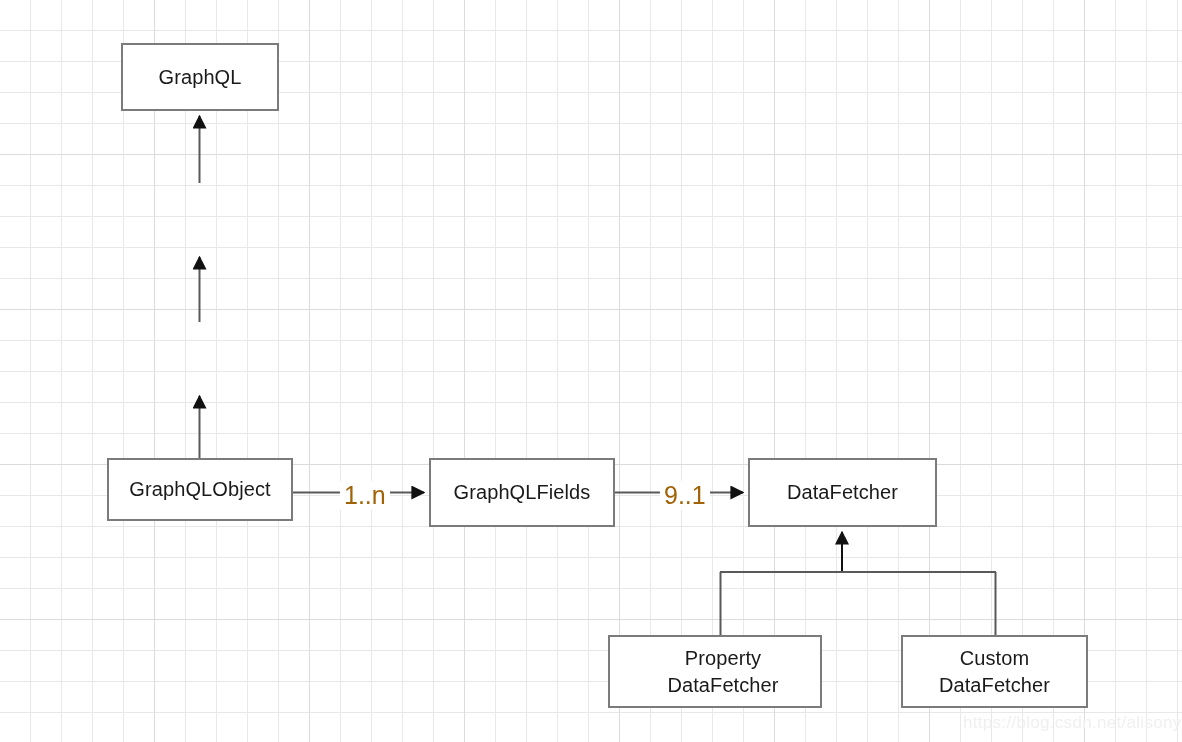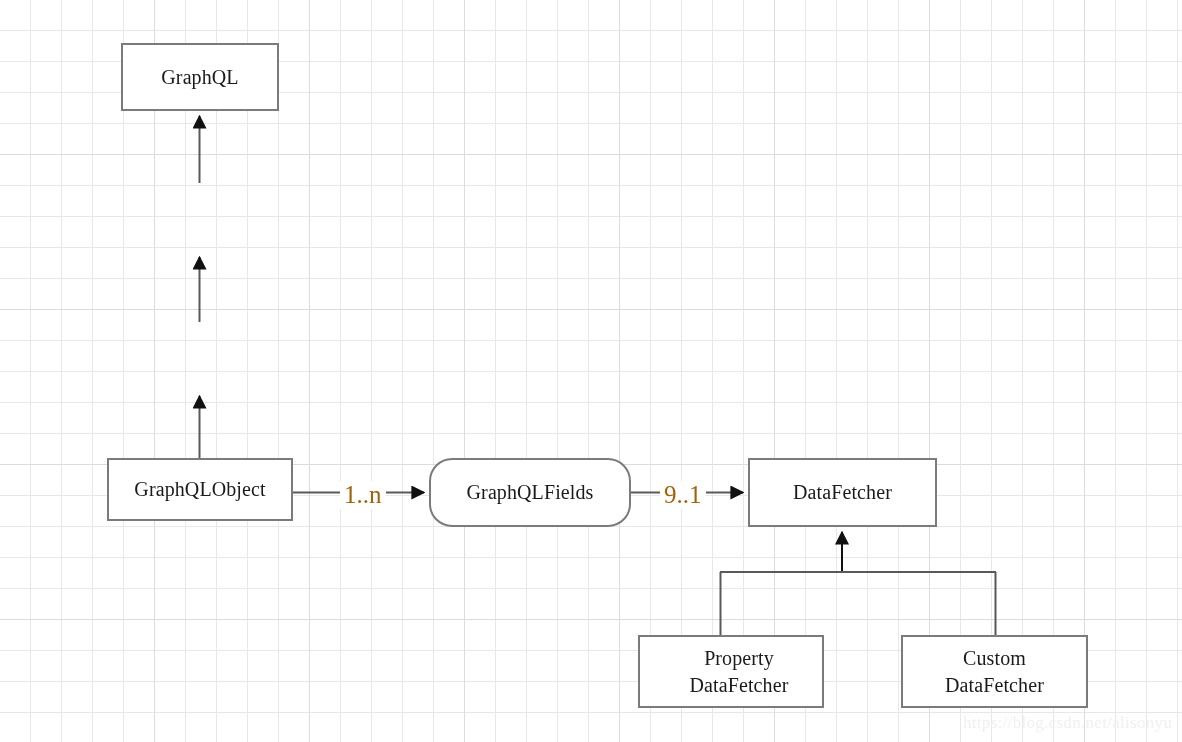--- a/index.html
+++ b/index.html
@@ -11,21 +11,21 @@
     position: relative;
     width: 1182px;
     height: 742px;
     background-color: #ffffff;
     background-image:
       linear-gradient(to right, #e8e8e8 1px, transparent 1px),
       linear-gradient(to bottom, #e8e8e8 1px, transparent 1px);
     background-size: 31px 31px;
     background-position: -1px -1px;
     overflow: hidden;
-    font-family: Liberation Serif, serif;
+    font-family: Liberation Sans, sans-serif;
   }
   .gridmajor {
     position: absolute;
     inset: 0;
     background-image:
       linear-gradient(to right, #dcdcdc 1px, transparent 1px),
       linear-gradient(to bottom, #dcdcdc 1px, transparent 1px);
     background-size: 155px 155px;
     background-position: -1px -1px;
     pointer-events: none;
@@ -118,29 +118,29 @@
   <div class="node" style="left:121px; top:43px; width:158px; height:68px;">
     <span class="lbl">GraphQL</span>
   </div>
 
 
 
   <div class="node" style="left:107px; top:458px; width:186px; height:63px;">
     <span class="lbl">GraphQLObject</span>
   </div>
 
-  <div class="node" style="left:429px; top:458px; width:202px; height:69px;border-radius:23px;">
+  <div class="node" style="left:429px; top:458px; width:186px; height:69px;">
     <span class="lbl">GraphQLFields</span>
   </div>
 
   <div class="node" style="left:748px; top:458px; width:189px; height:69px;">
     <span class="lbl">DataFetcher</span>
   </div>
 
-  <div class="node" style="left:638px; top:635px; width:186px; height:73px;padding-left:16px;">
+  <div class="node" style="left:608px; top:635px; width:214px; height:73px;padding-left:16px;">
     <span class="lbl">Property
 DataFetcher</span>
   </div>
 
   <div class="node" style="left:901px; top:635px; width:187px; height:73px;">
     <span class="lbl">Custom
 DataFetcher</span>
   </div>
 
   <div class="edge-label" style="left:340px; top:481px;">1..n</div>

